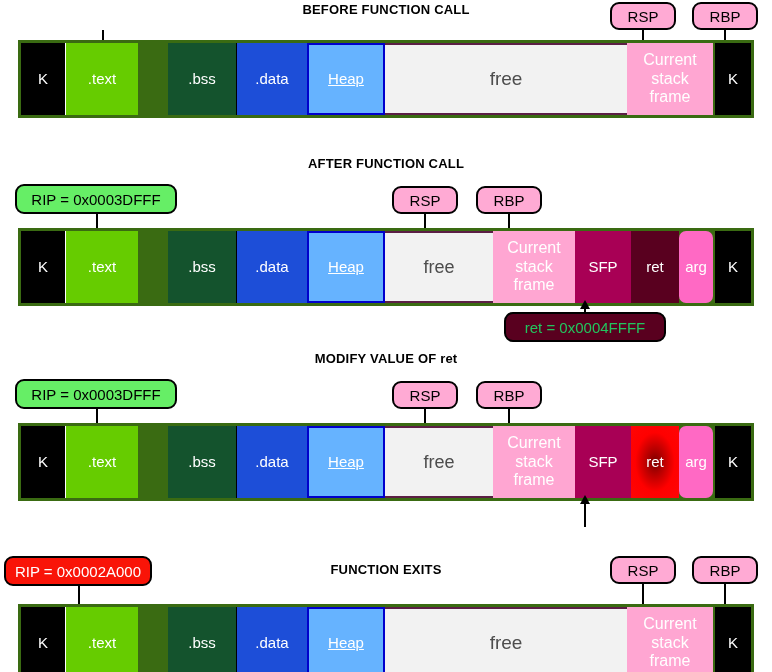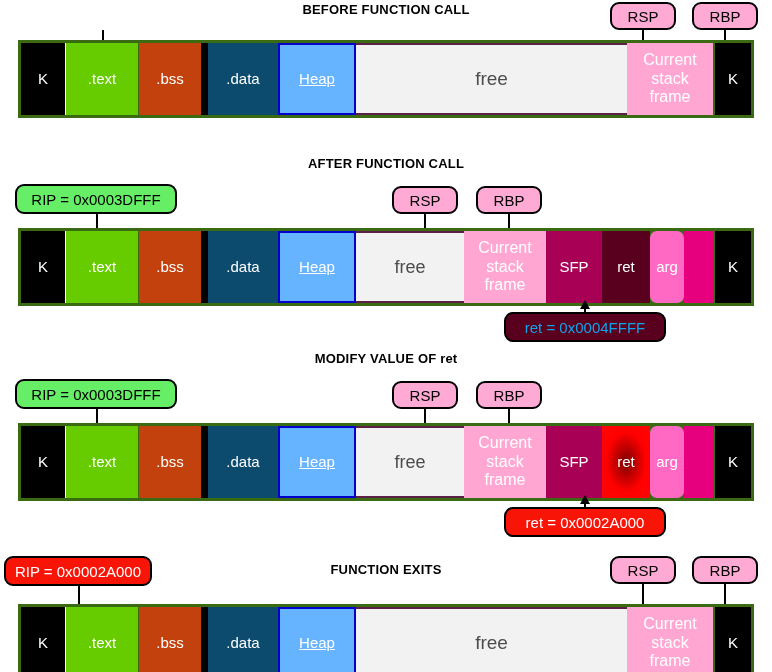--- a/index.html
+++ b/index.html
@@ -23,43 +23,43 @@
     display:flex;align-items:stretch;
   }
   .seg{
     position:relative;box-sizing:border-box;
     display:flex;align-items:center;justify-content:center;
     color:#ffffff;font-size:15px;line-height:1.05;text-align:center;
     overflow:hidden;white-space:nowrap;
   }
   .seg.k{background:#000000;}
   .seg.text{background:#66cc00;border-left:1px solid #ffffff;border-right:1px solid #3a6b12;}
-  .seg.bss{background:#c2410c;border-right:7px solid #000000;}
-  .seg.data{background:#0c4a6e;}
+  .seg.bss{background:#14532d;border-right:1px solid #000000;margin-left:29px;}
+  .seg.data{background:#1d4ed8;}
   .seg.heap{background:#66b3ff;border:2px solid #0000cc;box-sizing:border-box;text-decoration:underline;}
   .seg.free{background:#f2f2f2;border-top:2px solid #5c1f45;border-bottom:2px solid #5c1f45;color:#4d4d4d;font-size:19px;}
   .seg.csf{background:#ffa6d2;font-size:16px;}
   .seg.sfp{background:#a80055;}
   .seg.ret{background:#59001f;}
   .seg.ret-hot{background:radial-gradient(ellipse at 50% 50%, #7a0000 0%, #b00000 22%, #ff0000 58%, #ff0505 100%);}
   .seg.arg{background:#ff69c4;border-radius:7px;}
   .seg.pad{background:#e6007e;}
   .csf-lines{display:flex;flex-direction:column;align-items:center;justify-content:center;line-height:1.15;}
 
   
   .badge{
     position:absolute;box-sizing:border-box;
     display:flex;align-items:center;justify-content:center;
     border:2px solid #000;border-radius:9px;
     font-size:15px;white-space:nowrap;
   }
   .badge.green{background:#66ee66;color:#000;}
   .badge.red{background:#f91408;color:#ffffff;}
   .badge.pink{background:#ffaad4;color:#000;}
-  .badge.maroon{background:#59001f;color:#0ea5e9;}
+  .badge.maroon{background:#59001f;color:#22c55e;}
 
   
   .conn{position:absolute;width:2px;background:#000;}
   .conn::after{
     content:"";position:absolute;left:-4px;bottom:-8px;
     width:0;height:0;border-left:5px solid transparent;border-right:5px solid transparent;
     border-top:9px solid #000;
   }
   .conn.up::after{
     content:"";position:absolute;left:-4px;bottom:auto;top:-8px;
@@ -166,21 +166,20 @@
       </div>
     </div>
     <div class="seg sfp" style="width:56px;">SFP</div>
     <div class="seg ret-hot" style="width:48px;">ret</div>
     <div class="seg arg" style="width:34px;">arg</div>
     <div class="seg pad" style="flex:1 1 auto;"></div>
     <div class="seg k" style="width:38px;border-left:2px solid #3a6b12;">K</div>
   </div>
 
   <div class="conn up" style="left:584px;top:158px;height:24px;"></div>
-  <div class="badge red" style="left:504px;top:162px;width:162px;height:30px;">ret = 0x0002A000</div>
 </div>
 
 <div class="panel" style="top:540px;height:132px;">
 
   <div class="title" style="left:186px;top:22px;width:400px;">FUNCTION EXITS</div>
 
   <div class="badge red" style="left:4px;top:16px;width:148px;height:30px;">RIP = 0x0002A000</div>
   <div class="conn" style="left:78px;top:46px;height:20px;"></div>
 
   <div class="badge pink" style="left:610px;top:16px;width:66px;height:28px;">RSP</div>

